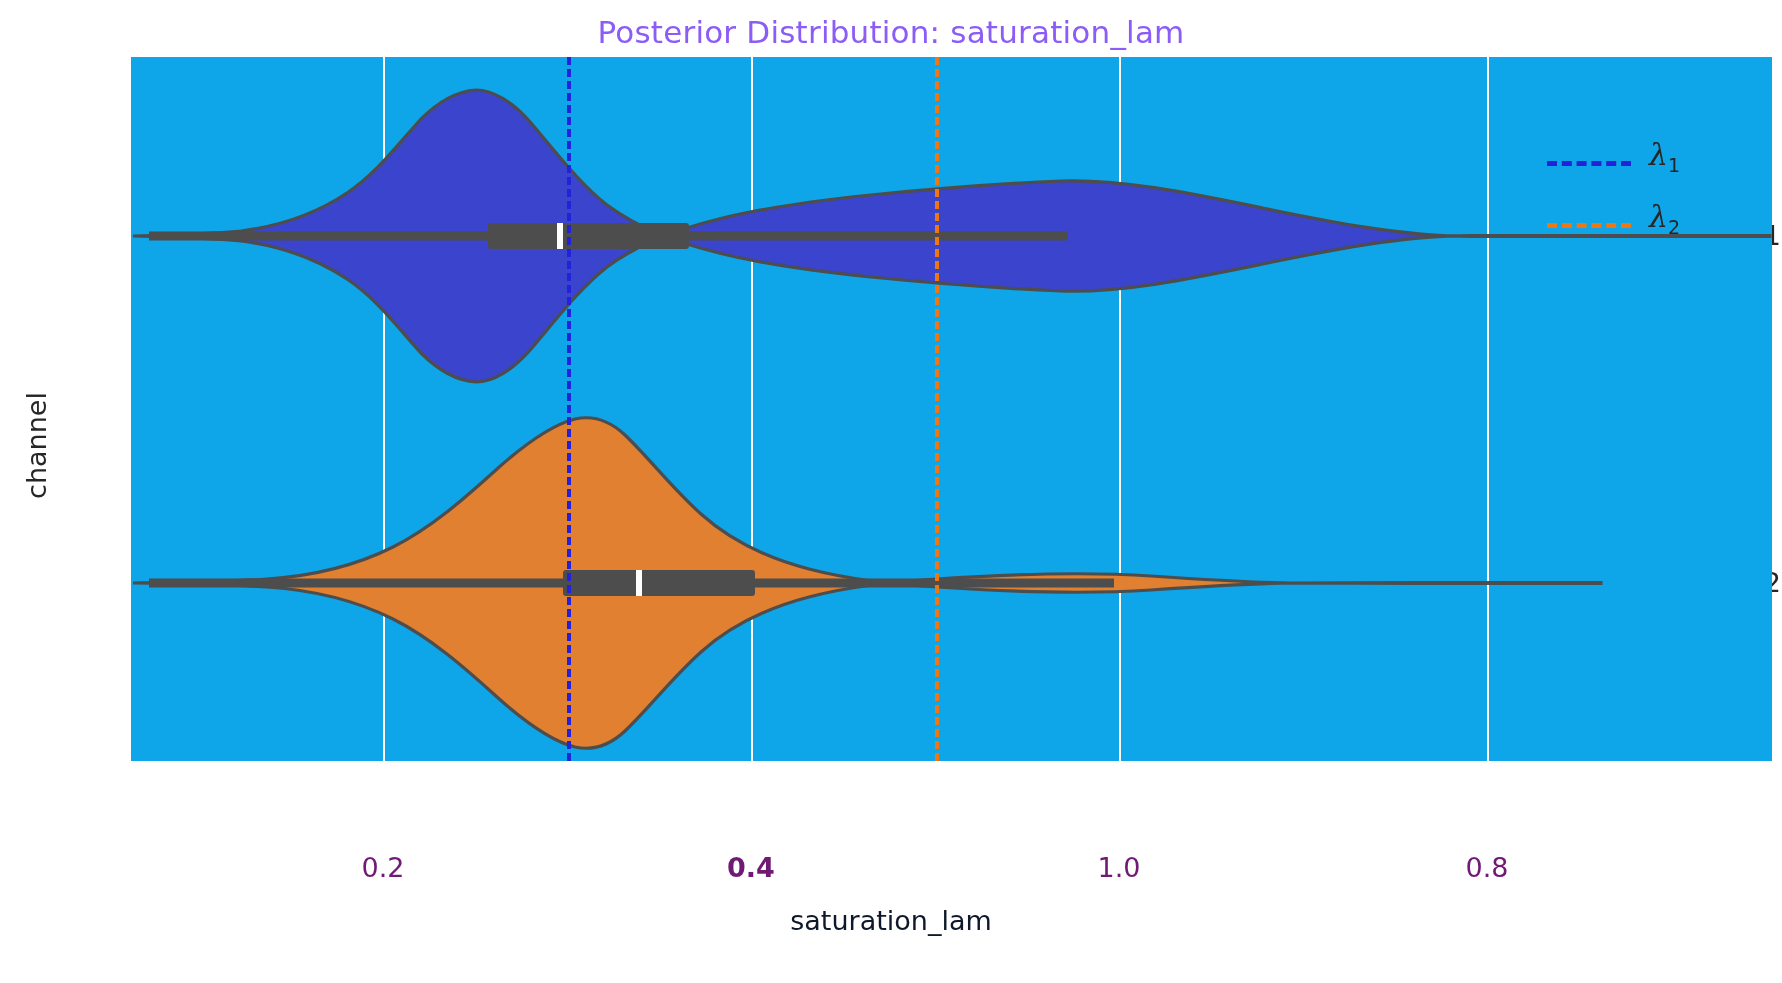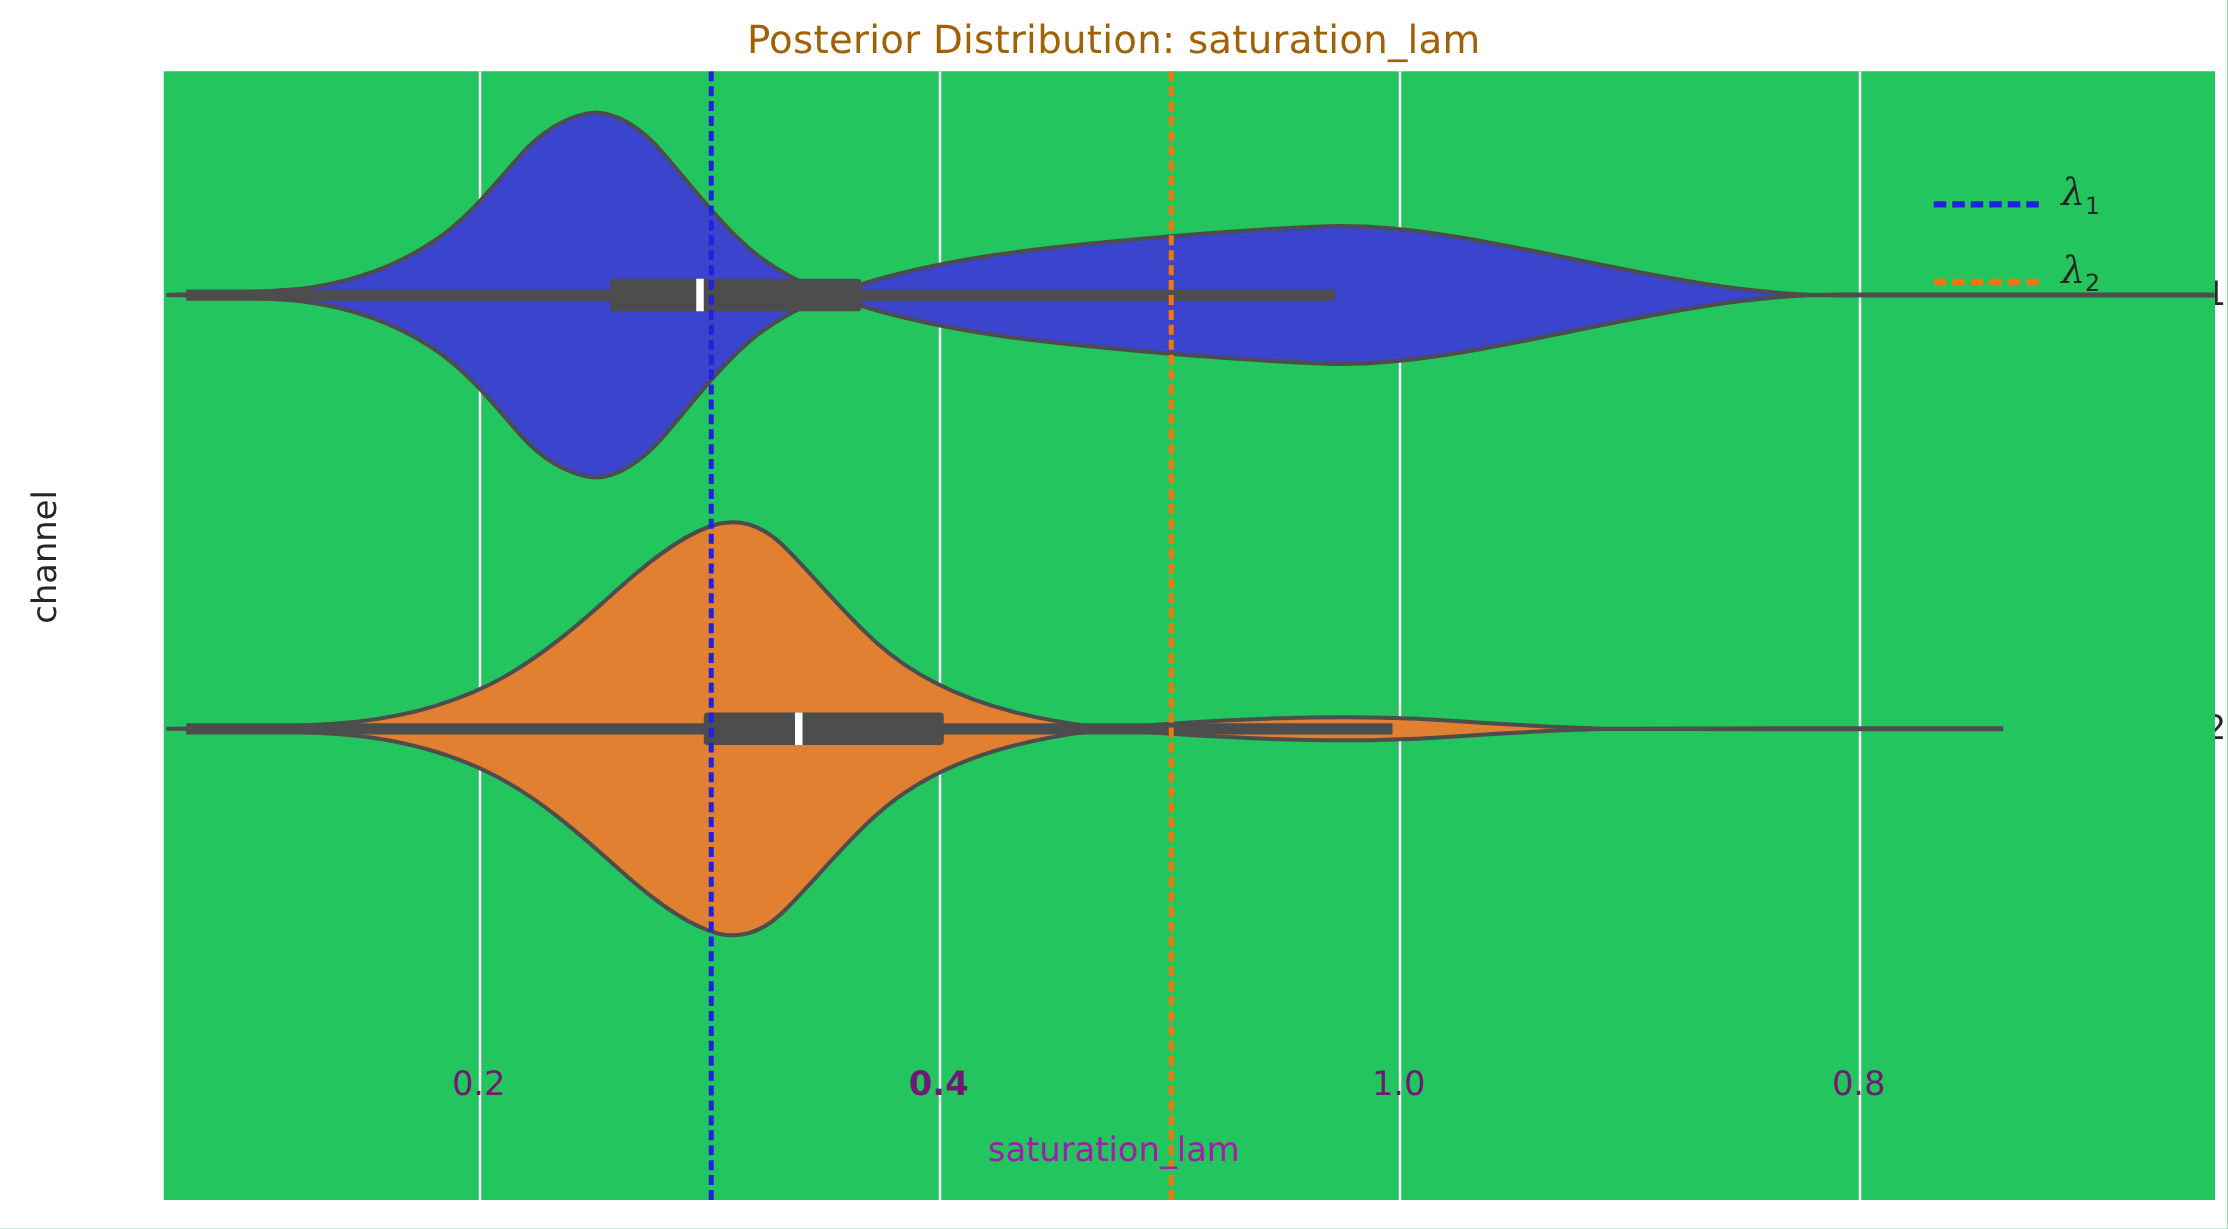--- a/index.html
+++ b/index.html
@@ -4,46 +4,46 @@
 <style>
   html,body{margin:0;padding:0;}
   body{
     width:1782px;height:983px;background:#ffffff;
     font-family:"DejaVu Sans","Liberation Sans",sans-serif;
     overflow:hidden;position:relative;
   }
   #figure{position:absolute;left:0;top:0;width:1782px;height:983px;}
   #title{
     position:absolute;left:0;top:14px;width:1782px;text-align:center;
-    font-size:31px;color:#a16207;letter-spacing:.2px;
+    font-size:31px;color:#8b5cf6;letter-spacing:.2px;
   }
   #plot-area{
-    position:absolute;left:131px;top:57px;width:1641px;height:903px;
-    background:#22c55e;overflow:hidden;
+    position:absolute;left:131px;top:57px;width:1641px;height:704px;
+    background:#0ea5e9;overflow:hidden;
   }
   .gridline-v{position:absolute;top:0;bottom:0;width:2px;background:#ffffff;}
   #ylabel-wrap{position:absolute;left:0;top:57px;height:786px;width:60px;}
   #ylabel-wrap .rot{
     position:absolute;left:-84px;top:373px;width:240px;
     transform:rotate(-90deg);text-align:center;
     font-size:27px;color:#262626;white-space:nowrap;
   }
   .ytick{
     position:absolute;right:1px;width:120px;text-align:right;
     font-size:27px;color:#262626;
   }
   #ytick-x1{top:220px;}
   #ytick-x2{top:567px;}
   .xtick{
     position:absolute;width:120px;text-align:center;
     font-size:27px;color:#701a75;top:852px;
   }
   #xlabel{
     position:absolute;left:0;top:905px;width:1782px;text-align:center;
-    font-size:27px;color:#a21caf;
+    font-size:27px;color:#0f172a;
   }
   .vline{position:absolute;top:0;bottom:0;width:0;border-left:4px dashed;}
   #legend{position:absolute;right:18px;top:78px;width:215px;}
   .legend-row{height:62px;position:relative;}
   .legend-dash{
     position:absolute;left:8px;top:26px;width:84px;height:0;
     border-top:5px dashed;
   }
   .legend-text{
     position:absolute;left:110px;top:2px;font-size:30px;color:#262626;

